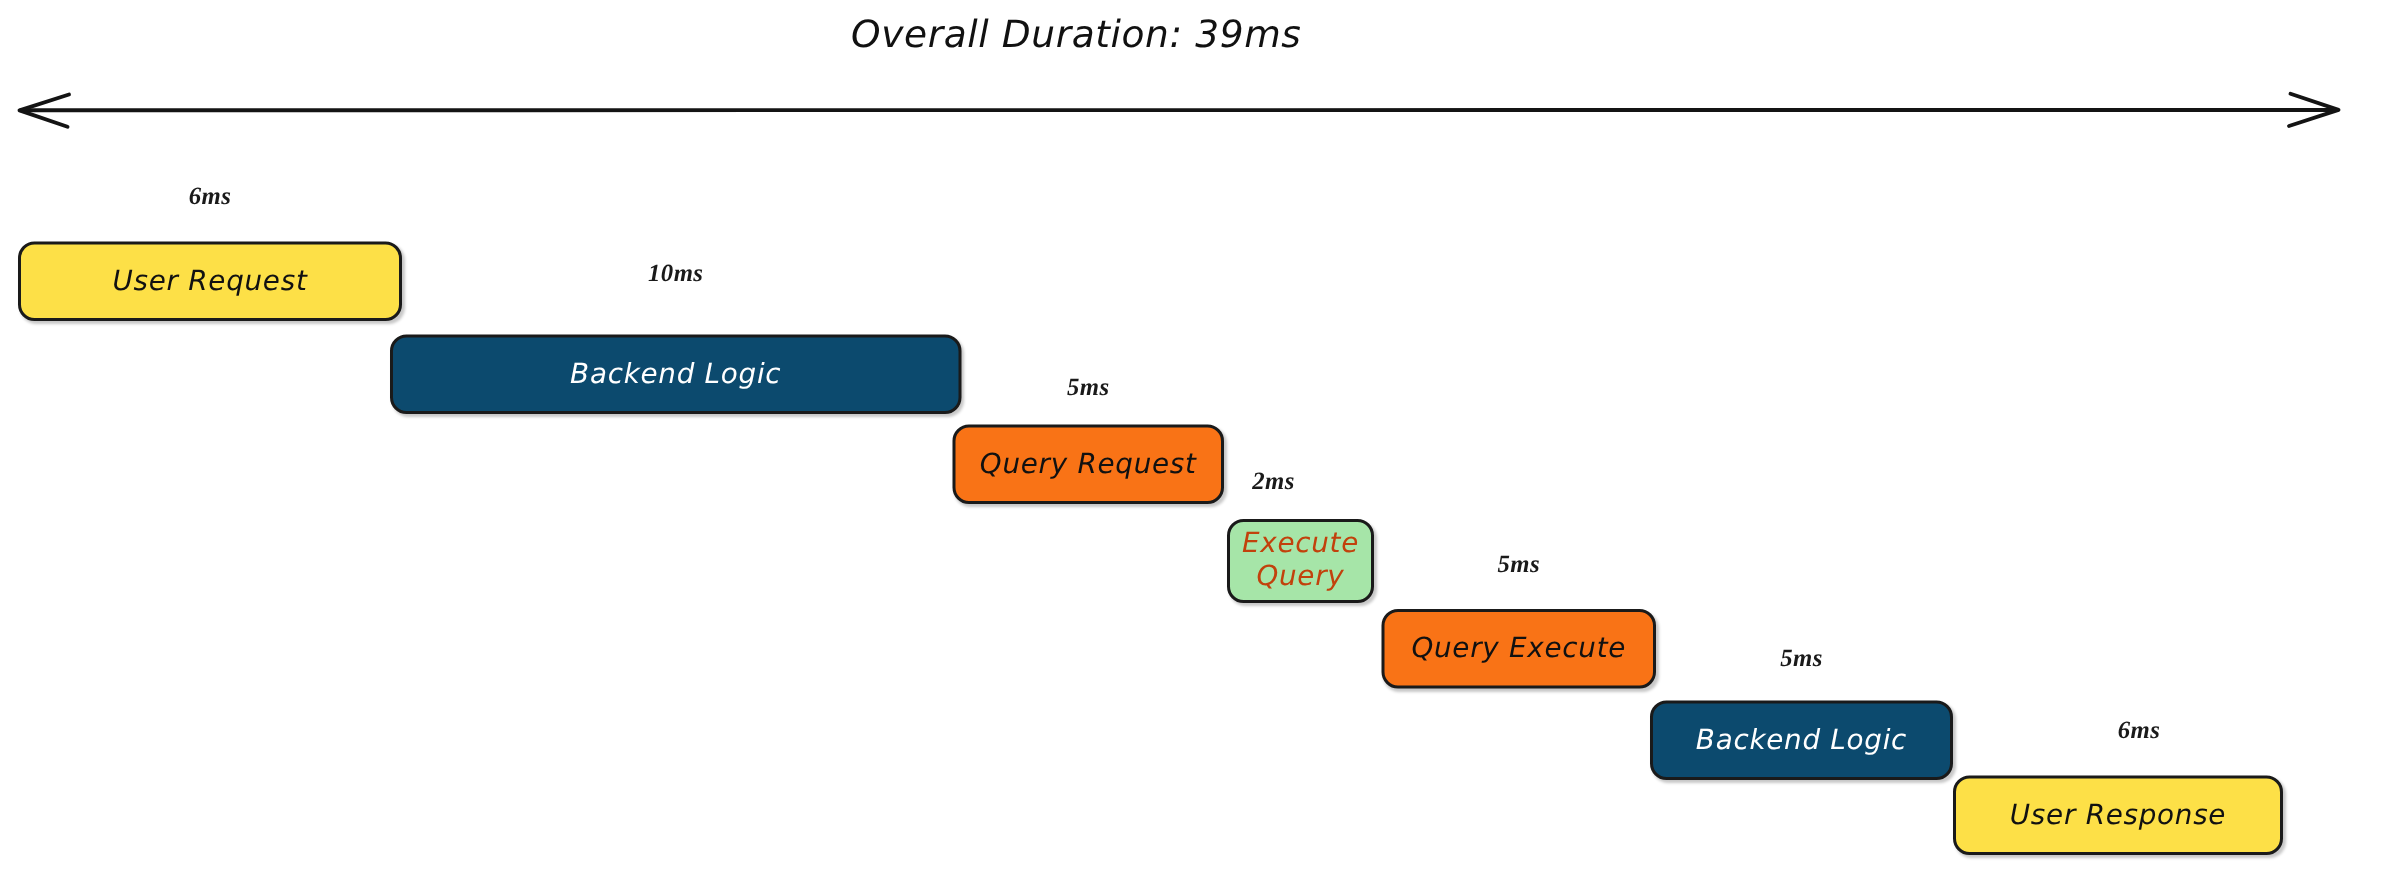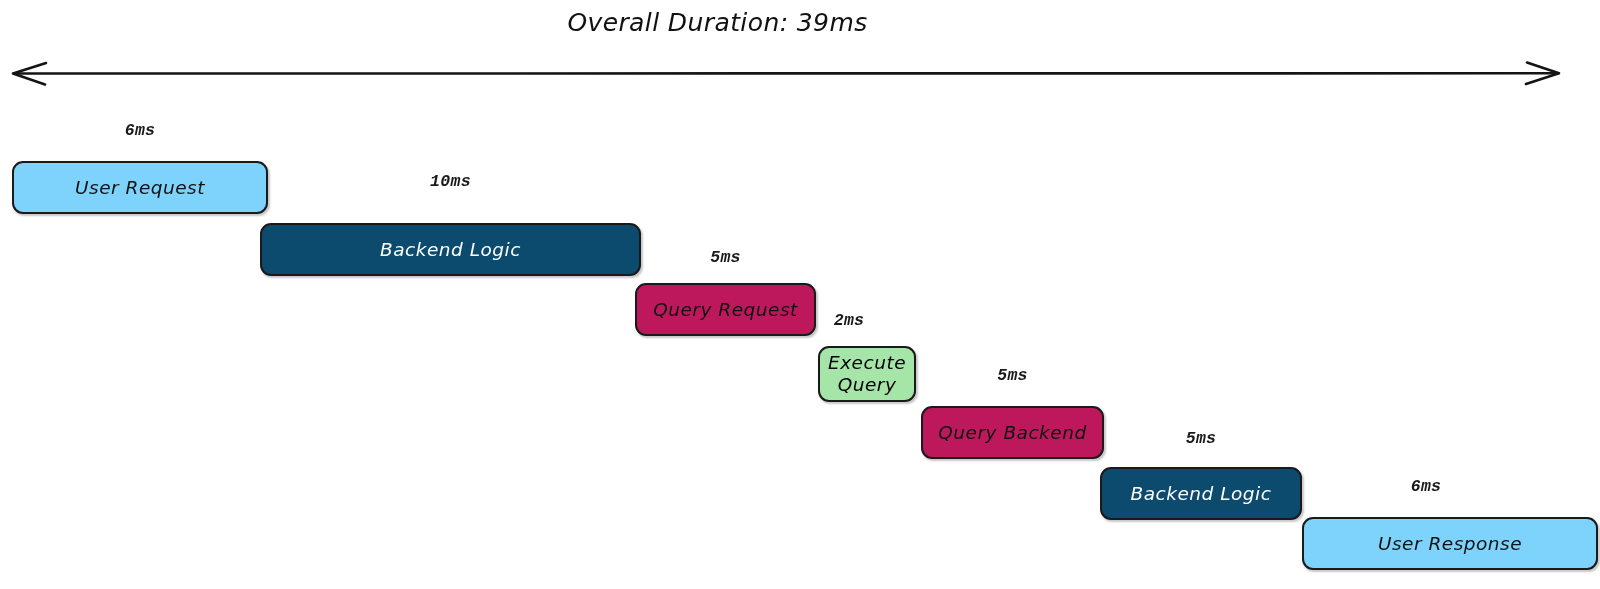--- a/index.html
+++ b/index.html
@@ -75,30 +75,30 @@
     font-style: italic;
     padding: 0 6px;
   }
   .task-duration {
     position: absolute;
     text-align: center;
     font-size: 16.5px;
     color: #1a1a1a;
     white-space: nowrap;
     letter-spacing: 0.3px;
-    font-family: Liberation Mono, monospace;
+    font-family: Liberation Serif, serif;
     font-style: italic;
     font-weight: 600;
   }
 
   
-  .fill-blue  { background: #7dd3fc; color: #111111; }
+  .fill-blue  { background: #fde047; color: #111111; }
   .fill-dark  { background: #0c4a6e; color: #ffffff; }
-  .fill-gray  { background: #be185d; color: #111111; }
-  .fill-green { background: #a6e5a8; color: #000000; }
+  .fill-gray  { background: #f97316; color: #111111; }
+  .fill-green { background: #a6e5a8; color: #c2410c; }
 </style>
 </head>
 <body>
 
 <div id="diagram-root">
 
   <div class="diagram-title">Overall Duration: 39ms</div>
 
   <svg class="axis-arrow" viewBox="0 0 1600 44" width="1600" height="44">
     <g stroke="#141414" stroke-width="2.6" fill="none" stroke-linecap="round" stroke-linejoin="round">
@@ -130,30 +130,30 @@
       <div class="task">
         <div class="task-duration" style="left: 800px; top: 311px; width: 98px;">2ms</div>
         <div class="task-bar fill-green" style="left: 818px; top: 346px; width: 98px; height: 56px;">
           <span class="task-label">Execute
 Query</span>
         </div>
       </div>
       <div class="task">
         <div class="task-duration" style="left: 921px; top: 366px; width: 183px;">5ms</div>
         <div class="task-bar fill-gray" style="left: 921px; top: 406px; width: 183px; height: 53px;">
-          <span class="task-label">Query Backend</span>
+          <span class="task-label">Query Execute</span>
         </div>
       </div>
       <div class="task">
         <div class="task-duration" style="left: 1100px; top: 429px; width: 202px;">5ms</div>
         <div class="task-bar fill-dark" style="left: 1100px; top: 467px; width: 202px; height: 53px;">
           <span class="task-label">Backend Logic</span>
         </div>
       </div>
       <div class="task">
         <div class="task-duration" style="left: 1302px; top: 477px; width: 248px;">6ms</div>
-        <div class="task-bar fill-blue" style="left: 1302px; top: 517px; width: 296px; height: 53px;">
+        <div class="task-bar fill-blue" style="left: 1302px; top: 517px; width: 220px; height: 53px;">
           <span class="task-label">User Response</span>
         </div>
       </div>
     </div>
 
 </div>
 
 </body></html>

